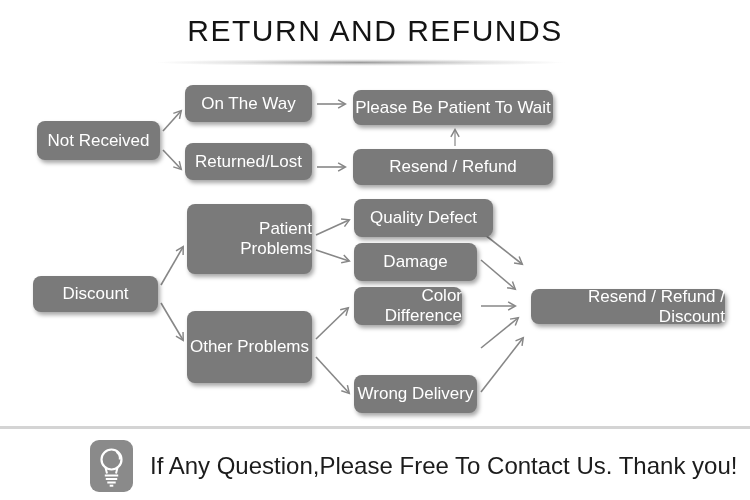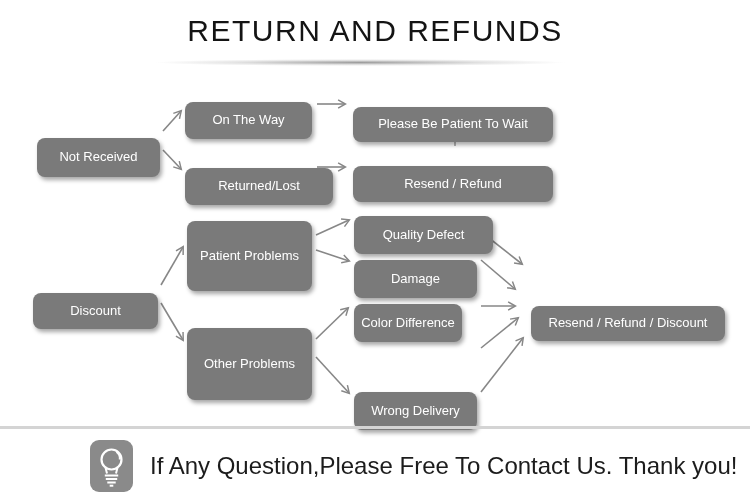--- a/index.html
+++ b/index.html
@@ -12,23 +12,22 @@
     text-align:center;font-size:30px;font-weight:400;letter-spacing:1.5px;
     color:var(--title-text,#141414);
   }
   .title-underline{
     position:absolute;left:155px;top:59px;width:410px;height:7px;
     background:radial-gradient(ellipse closest-side,rgba(140,140,140,.85),rgba(190,190,190,.4) 62%,rgba(255,255,255,0) 100%);
   }
   .node{
     position:absolute;background:var(--node-bg,#7a7a7a);color:var(--node-text,#ffffff);
     border-radius:8px;display:flex;align-items:center;justify-content:center;
-    font-size:13px;text-align:right;line-height:1.15;
+    font-size:17px;text-align:right;line-height:1.15;
     box-shadow:2px 3px 4px rgba(0,0,0,0.35);
-    margin-top:17px;
   }
   .arrows{position:absolute;left:0;top:0;pointer-events:none;}
   .arrows line{stroke:var(--arrow,#878787);stroke-width:1.6;}
   .arrows line.thin{stroke-width:1.2;}
   .ah{stroke:var(--arrow,#878787);fill:none;stroke-width:1.6;}
   .divider{
     position:absolute;left:0;top:426px;width:750px;height:3px;
     background:var(--divider,#d4d4d4);
   }
   .bulb-badge{position:absolute;left:90px;top:440px;}
@@ -64,21 +63,21 @@
     <line x1="316" y1="357" x2="349" y2="393" marker-end="url(#ah)"></line>
     <line x1="480" y1="231" x2="522" y2="264" marker-end="url(#ah)"></line>
     <line x1="481" y1="260" x2="515" y2="289" marker-end="url(#ah)"></line>
     <line x1="481" y1="306" x2="515" y2="306" marker-end="url(#ah)"></line>
     <line x1="481" y1="348" x2="518" y2="318" marker-end="url(#ah)"></line>
     <line x1="481" y1="392" x2="523" y2="338" marker-end="url(#ah)"></line>
   </svg>
 
   <div class="node" style="left:37px;top:121px;width:123px;height:39px">Not Received</div>
   <div class="node" style="left:185px;top:85px;width:127px;height:37px">On The Way</div>
-  <div class="node" style="left:185px;top:151px;width:148px;height:37px">Returned/Lost</div>
+  <div class="node" style="left:185px;top:143px;width:127px;height:37px">Returned/Lost</div>
   <div class="node" style="left:353px;top:90px;width:200px;height:35px">Please Be Patient To Wait</div>
   <div class="node" style="left:353px;top:149px;width:200px;height:36px">Resend / Refund</div>
   <div class="node" style="left:33px;top:276px;width:125px;height:36px">Discount</div>
   <div class="node" style="left:187px;top:204px;width:125px;height:70px">Patient Problems</div>
   <div class="node" style="left:187px;top:311px;width:125px;height:72px">Other Problems</div>
   <div class="node" style="left:354px;top:199px;width:139px;height:38px">Quality Defect</div>
   <div class="node" style="left:354px;top:243px;width:123px;height:38px">Damage</div>
   <div class="node" style="left:354px;top:287px;width:108px;height:38px">Color Difference</div>
   <div class="node" style="left:354px;top:375px;width:123px;height:38px">Wrong Delivery</div>
   <div class="node" style="left:531px;top:289px;width:194px;height:35px">Resend / Refund / Discount</div>

